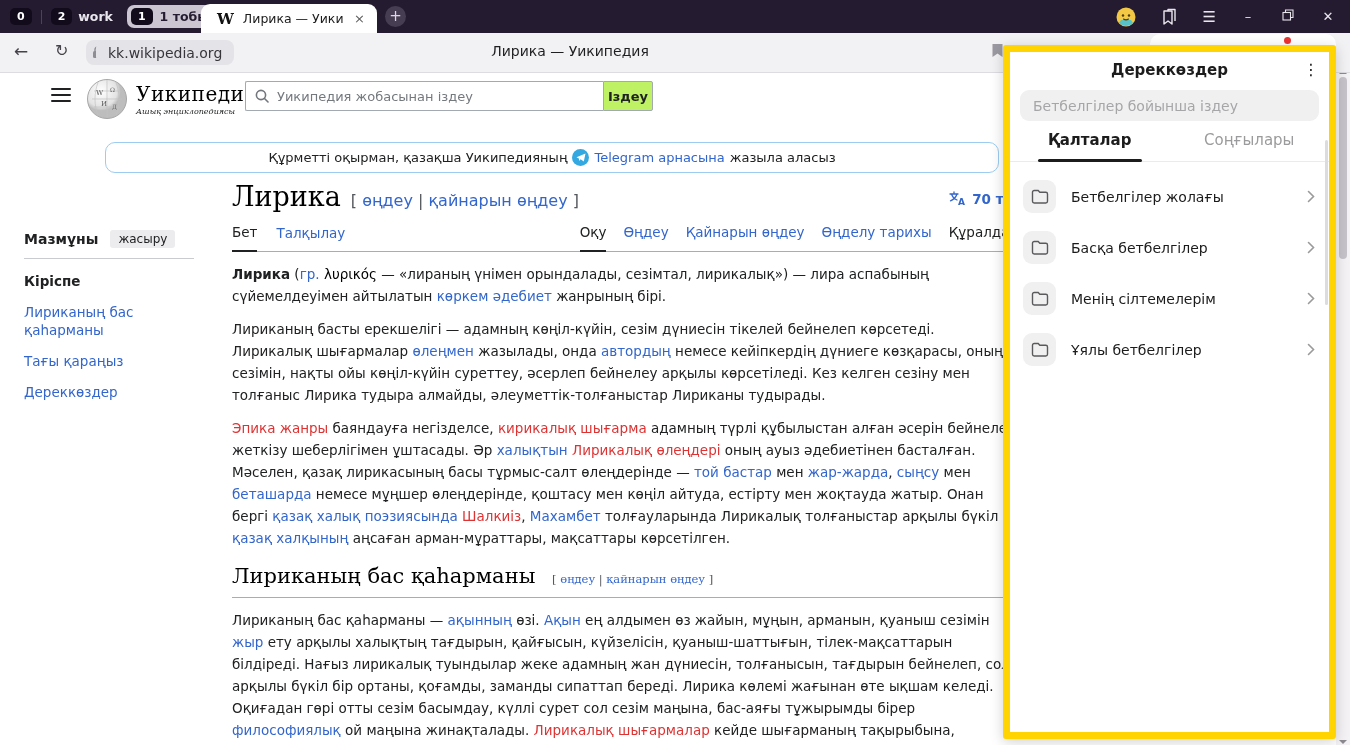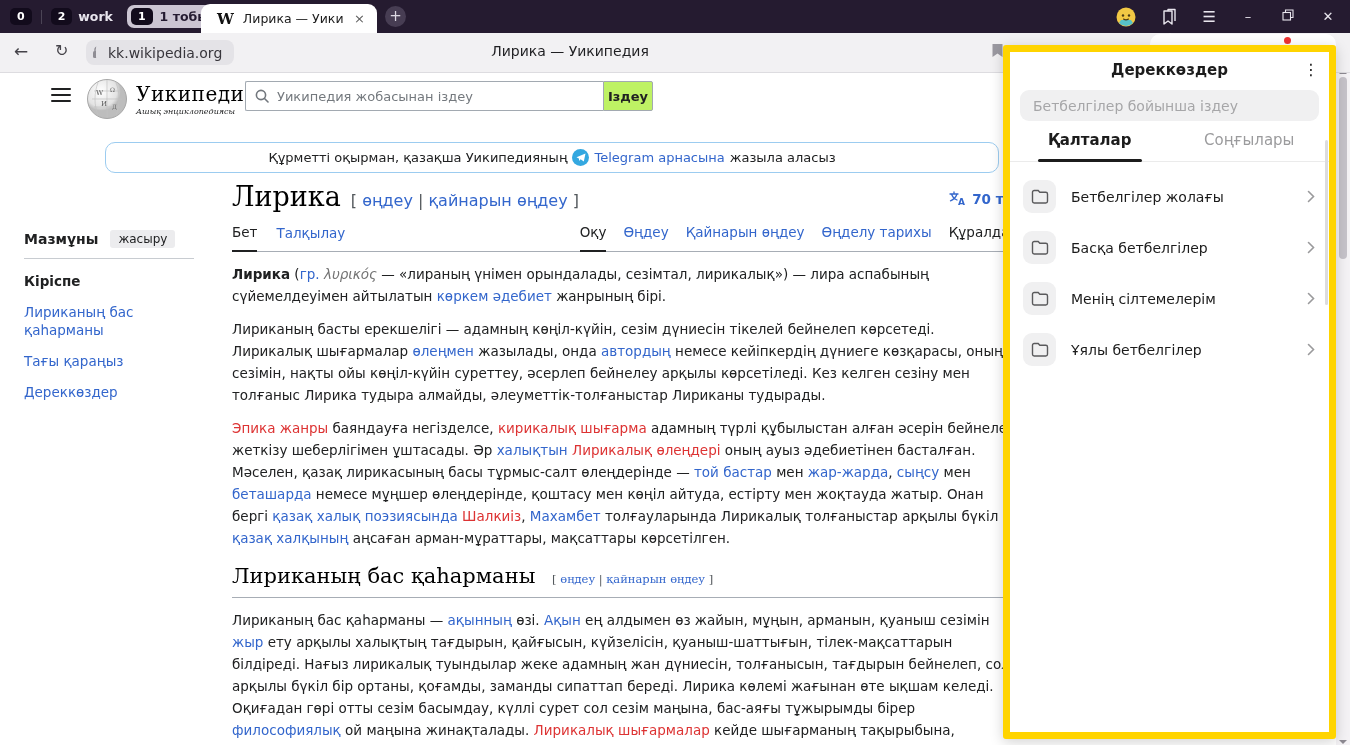--- a/index.html
+++ b/index.html
@@ -85,21 +85,21 @@
           align-items:center;gap:6px;}
   .a-tabs{display:flex;align-items:flex-end;margin-top:9px;border-bottom:1px solid #a7adb5;}
   .a-tab{padding:0 0 7px 0;margin-right:19px;color:#3366cc;font-size:13.5px;}
   .a-tab.active{color:#202122;border-bottom:2px solid #202122;margin-bottom:-1px;}
   .a-tab.plain{color:#202122;}
   .a-tabs .rgt{margin-left:auto;display:flex;}
   .a-tabs .rgt .a-tab{margin-right:0;margin-left:17px;}
   .article p{margin:11px 0;}
   .seg-bold{font-weight:bold;}
   .seg-link{color:#3366cc;}
-  .seg-linkit{color:#737373;font-style:italic;}
+  .seg-linkit{color:#000000;}
   .seg-redlink{color:#dd3333;}
   .a-h2{font-family:"DejaVu Serif",serif;font-size:21px;font-weight:normal;color:#000;
         border-bottom:1px solid #a7adb5;padding-bottom:7px;margin:16px 0 0 0;}
   .a-h2 .a-editlinks{font-size:11.5px;}
   
   .popup-cap{position:absolute;left:1150px;top:34px;width:186px;height:12px;background:#fff;
              border-radius:10px 10px 0 0;z-index:6;}
   .red-dot{position:absolute;left:1284px;top:37px;width:7px;height:7px;border-radius:50%;
            background:#e33;z-index:7;}
   .notch{position:absolute;left:1161px;top:33px;width:0;height:0;border-left:9px solid transparent;

